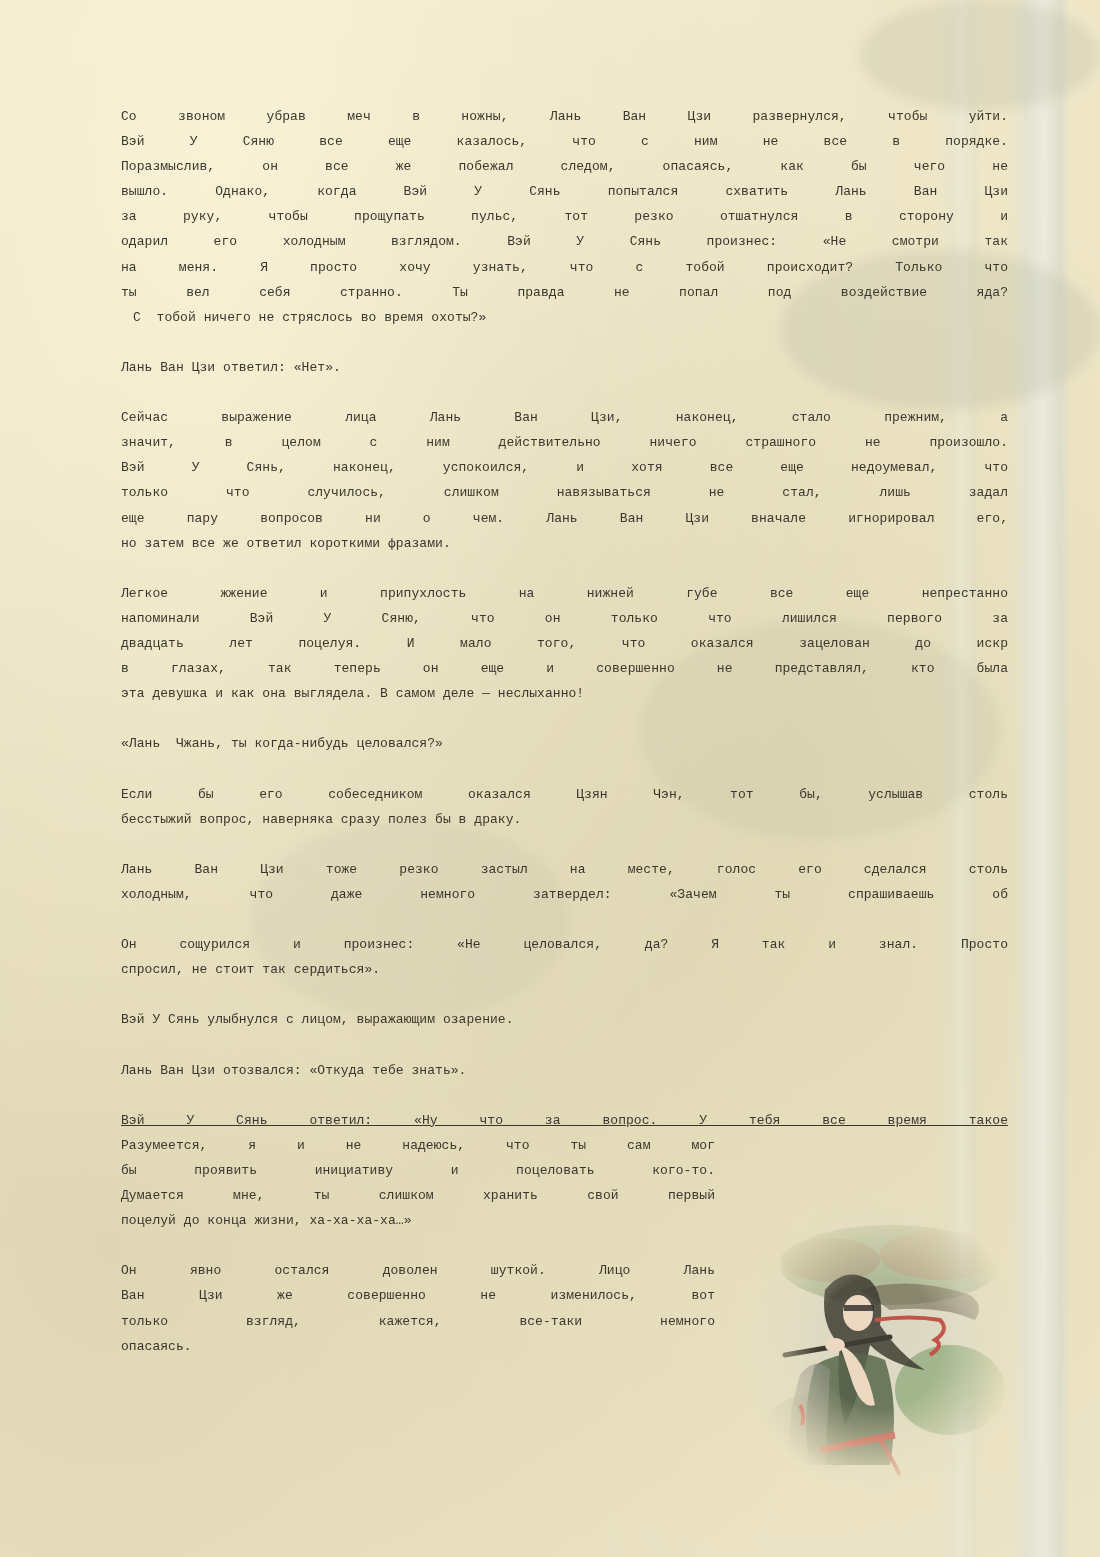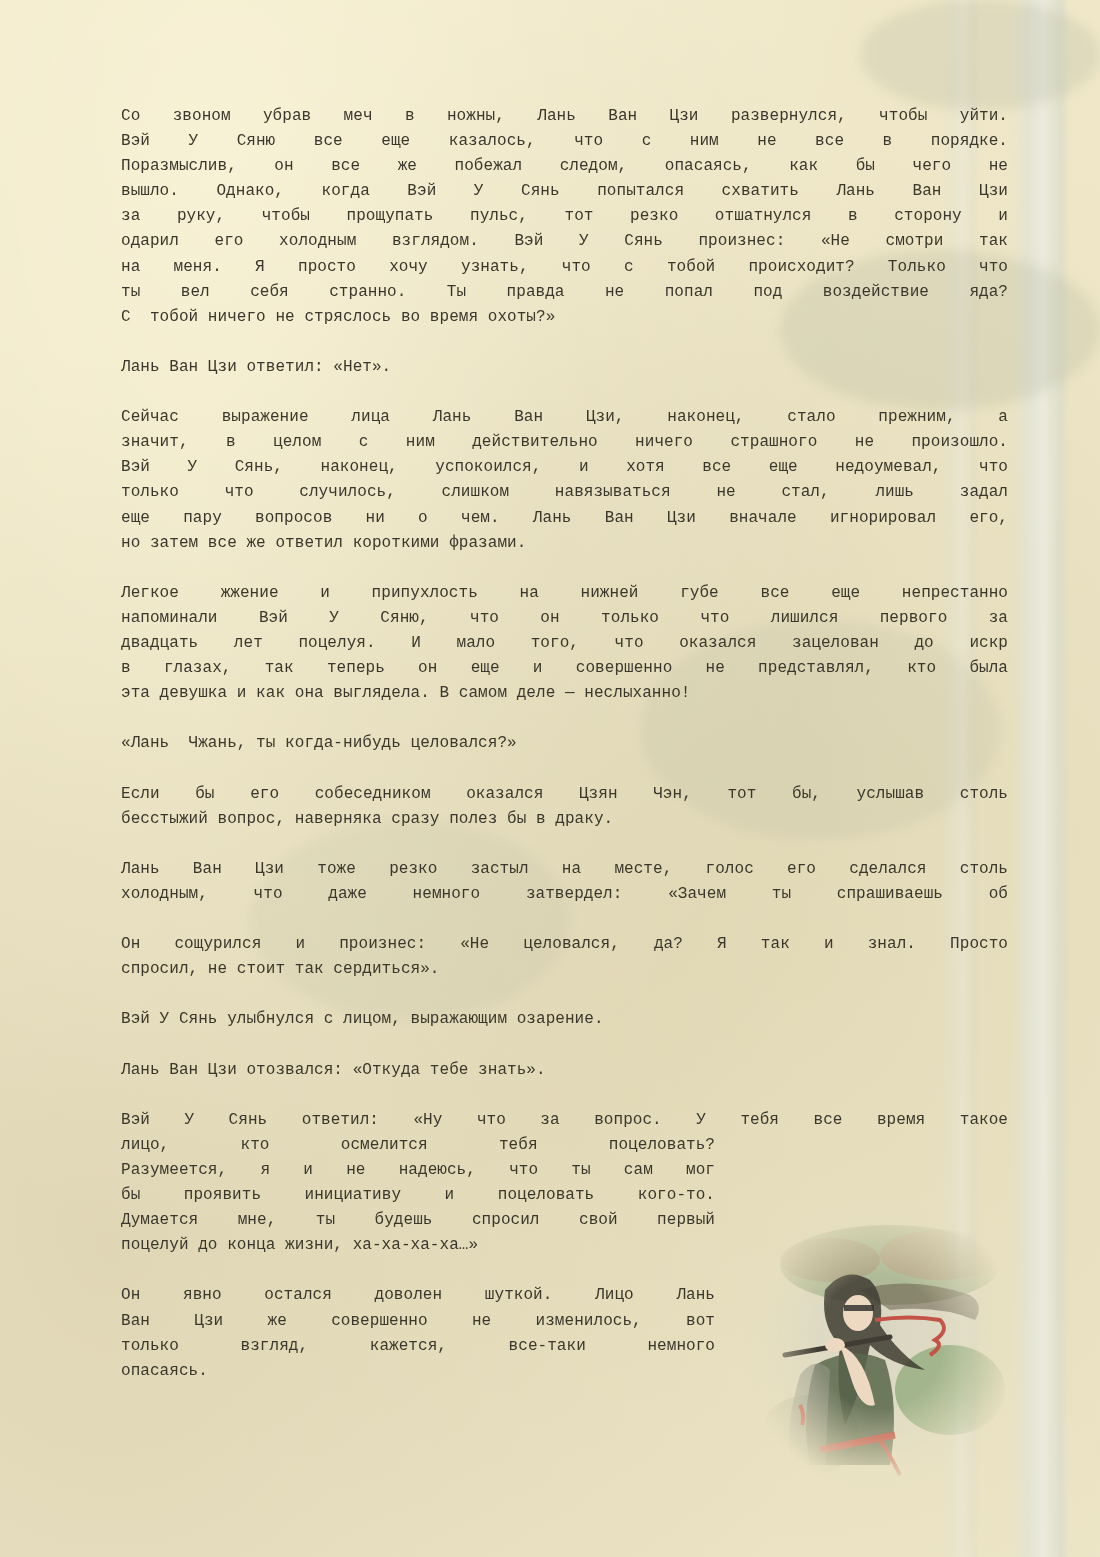--- a/index.html
+++ b/index.html
@@ -38,21 +38,21 @@
       border-radius: 50%;
       background: rgba(170,175,150,0.22);
       filter: blur(6px);
     }
     .content {
       position: absolute;
       left: 121px;
       top: 104px;
       width: 887px;
       color: #3b372c;
-      font-size: 16px;
+      font-size: 13px;
       line-height: 25.1px;
       letter-spacing: 0.05px;
     }
     .para {
       margin: 0 0 25.1px 0;
       text-align: justify;
       text-align-last: left;
       white-space: normal;
     }
     .line {
@@ -62,20 +62,21 @@
       white-space: nowrap;
     }
     .line.last {
       text-align-last: left;
     }
     .narrow .line {
       width: 594px;
     }
     .narrow .line.full {
       width: 100%;
+      text-decoration: underline;
     }
     .illustration {
       position: absolute;
       left: 740px;
       top: 1195px;
       width: 280px;
       height: 295px;
       -webkit-mask-image: radial-gradient(ellipse 50% 50% at 50% 50%, #000 45%, transparent 100%);
       mask-image: radial-gradient(ellipse 50% 50% at 50% 50%, #000 45%, transparent 100%);
       opacity: 0.9;
@@ -95,21 +96,21 @@
 <div class="content">
   <p class="para">
     <span class="line">Со звоном убрав меч в ножны, Лань Ван Цзи развернулся, чтобы уйти.</span>
     <span class="line">Вэй У Сяню все еще казалось, что с ним не все в порядке.</span>
     <span class="line">Поразмыслив, он все же побежал следом, опасаясь, как бы чего не</span>
     <span class="line">вышло. Однако, когда Вэй У Сянь попытался схватить Лань Ван Цзи</span>
     <span class="line">за руку, чтобы прощупать пульс, тот резко отшатнулся в сторону и</span>
     <span class="line">одарил его холодным взглядом. Вэй У Сянь произнес: «Не смотри так</span>
     <span class="line">на меня. Я просто хочу узнать, что с тобой происходит? Только что</span>
     <span class="line">ты вел себя странно. Ты правда не попал под воздействие яда?</span>
-    <span class="line last" style="white-space:pre;">С  тобой ничего не стряслось во время охоты?»</span>
+    <span class="line last" style="white-space:pre;margin-left:12px;">С  тобой ничего не стряслось во время охоты?»</span>
   </p>
   <p class="para">
     <span class="line last">Лань Ван Цзи ответил: «Нет».</span>
   </p>
   <p class="para">
     <span class="line">Сейчас выражение лица Лань Ван Цзи, наконец, стало прежним, а</span>
     <span class="line">значит, в целом с ним действительно ничего страшного не произошло.</span>
     <span class="line">Вэй У Сянь, наконец, успокоился, и хотя все еще недоумевал, что</span>
     <span class="line">только что случилось, слишком навязываться не стал, лишь задал</span>
     <span class="line">еще пару вопросов ни о чем. Лань Ван Цзи вначале игнорировал его,</span>
@@ -138,24 +139,23 @@
     <span class="line last">спросил, не стоит так сердиться».</span>
   </p>
   <p class="para">
     <span class="line last">Вэй У Сянь улыбнулся с лицом, выражающим озарение.</span>
   </p>
   <p class="para">
     <span class="line last">Лань Ван Цзи отозвался: «Откуда тебе знать».</span>
   </p>
   <p class="para narrow">
     <span class="line full">Вэй У Сянь ответил: «Ну что за вопрос. У тебя все время такое</span>
-    <span class="line">лицо, кто осмелится тебя поцеловать?</span>
     <span class="line">Разумеется, я и не надеюсь, что ты сам мог</span>
     <span class="line">бы проявить инициативу и поцеловать кого-то.</span>
-    <span class="line">Думается мне, ты будешь спросил свой первый</span>
+    <span class="line">Думается мне, ты слишком хранить свой первый</span>
     <span class="line last">поцелуй до конца жизни, ха-ха-ха-ха…»</span>
   </p>
   <p class="para narrow">
     <span class="line">Он явно остался доволен шуткой. Лицо Лань</span>
     <span class="line">Ван Цзи же совершенно не изменилось, вот</span>
     <span class="line">только взгляд, кажется, все-таки немного</span>
     <span class="line last">опасаясь.</span>
   </p>
 </div>
 

